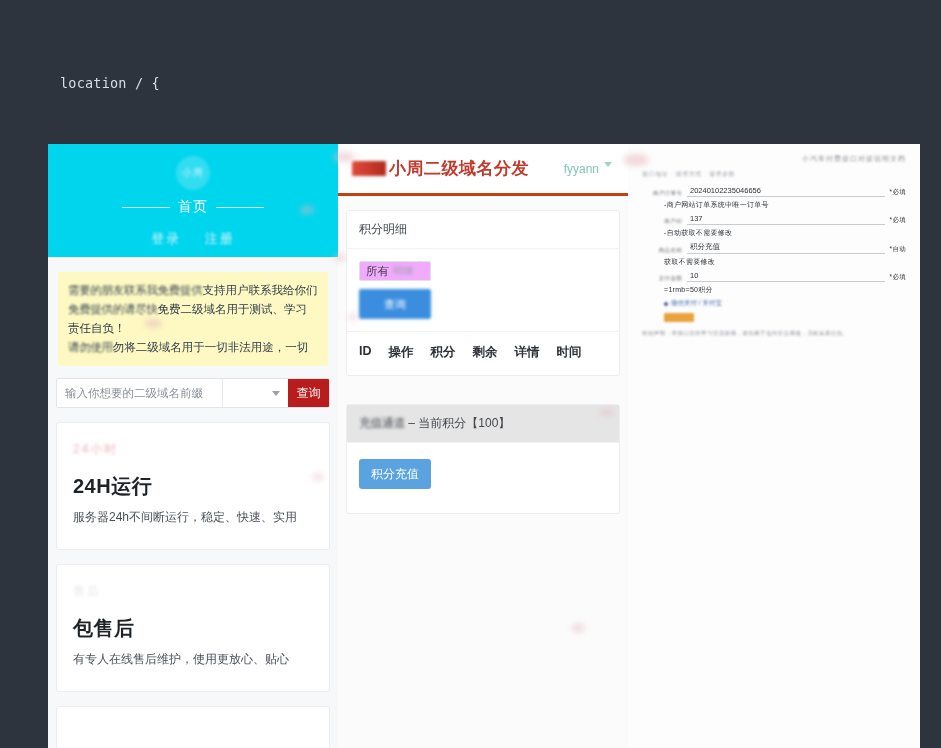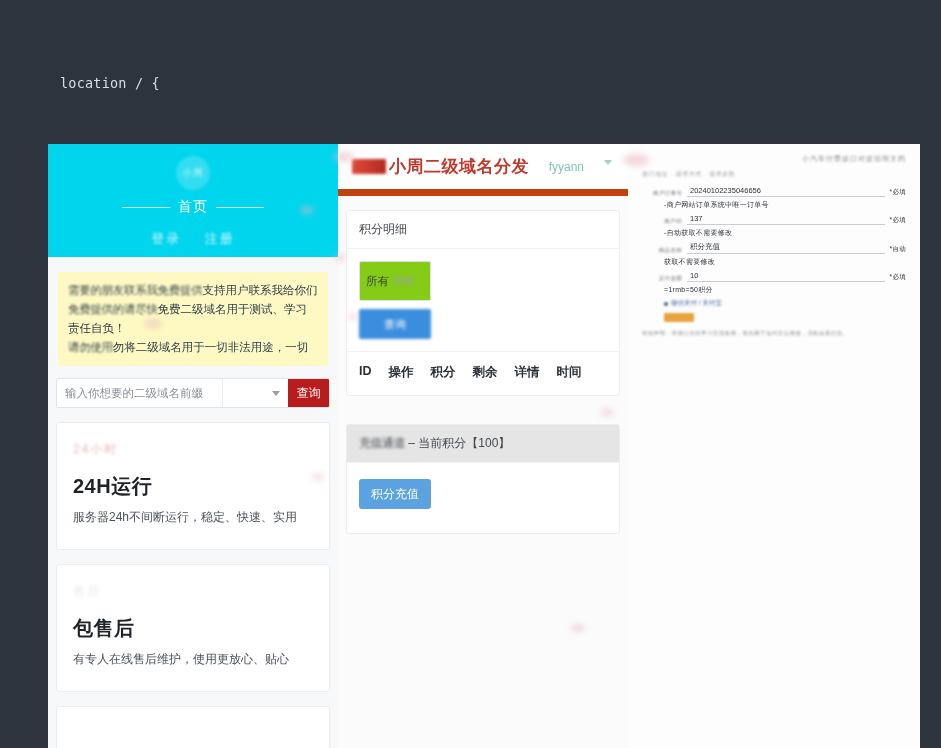--- a/index.html
+++ b/index.html
@@ -182,21 +182,21 @@
   
   .col-mid {
     width: 290px; height: 100%;
     background: #fbfbfc;
     flex: 0 0 290px;
     position: relative;
   }
   .a-topbar {
     height: 52px;
     background: #ffffff;
-    border-bottom: 7px solid #c2410c;
+    border-bottom: 3px solid #c2410c;
     display: flex;
     align-items: center;
     justify-content: space-between;
     padding: 0 16px 0 14px;
   }
   .a-brand {
     display: flex;
     align-items: center;
     gap: 3px;
     font-size: 17px;
@@ -209,21 +209,21 @@
     width: 34px; height: 15px;
     background: linear-gradient(90deg,#e04a3a,#b02a1e);
     filter: blur(1.5px);
     border-radius: 1px;
   }
   .a-brand .name { filter: blur(0.35px); }
   .a-user {
     font-size: 12px;
     color: #7fc7b8;
     display: flex;
-    gap: 20px;
+    gap: 5px;
     filter: blur(0.35px);
     cursor: pointer;
   }
   .a-user .caret {
     width: 0; height: 0;
     border-left: 4px solid transparent;
     border-right: 4px solid transparent;
     border-top: 5px solid #9fd3c8;
   }
 
@@ -237,24 +237,24 @@
     padding: 10px 12px;
     font-size: 12px;
     color: #43484f;
     border-bottom: 1px solid #f2f2f4;
   }
   .a-card-head.grey { background: #e5e5e5; }
   .a-card-head .blur-seg { filter: blur(1.4px); letter-spacing: -0.5px; }
   .a-card-body { padding: 12px; }
 
   .mini-select {
-    width: 72px; height: 40px;
+    width: 72px; height: 20px;
     border: 1px solid #dfe1e5;
     border-radius: 2px;
-    background: #84cc16;
+    background: #f0abfc;
     font-size: 11.5px;
     color: #3a3f46;
     display: flex;
     align-items: center;
     padding: 0 6px;
     gap: 4px;
     cursor: pointer;
   }
   .mini-select .tail { filter: blur(1.4px); color: #9aa0a8; font-size: 10px; }
   .btn-blue-sm {

